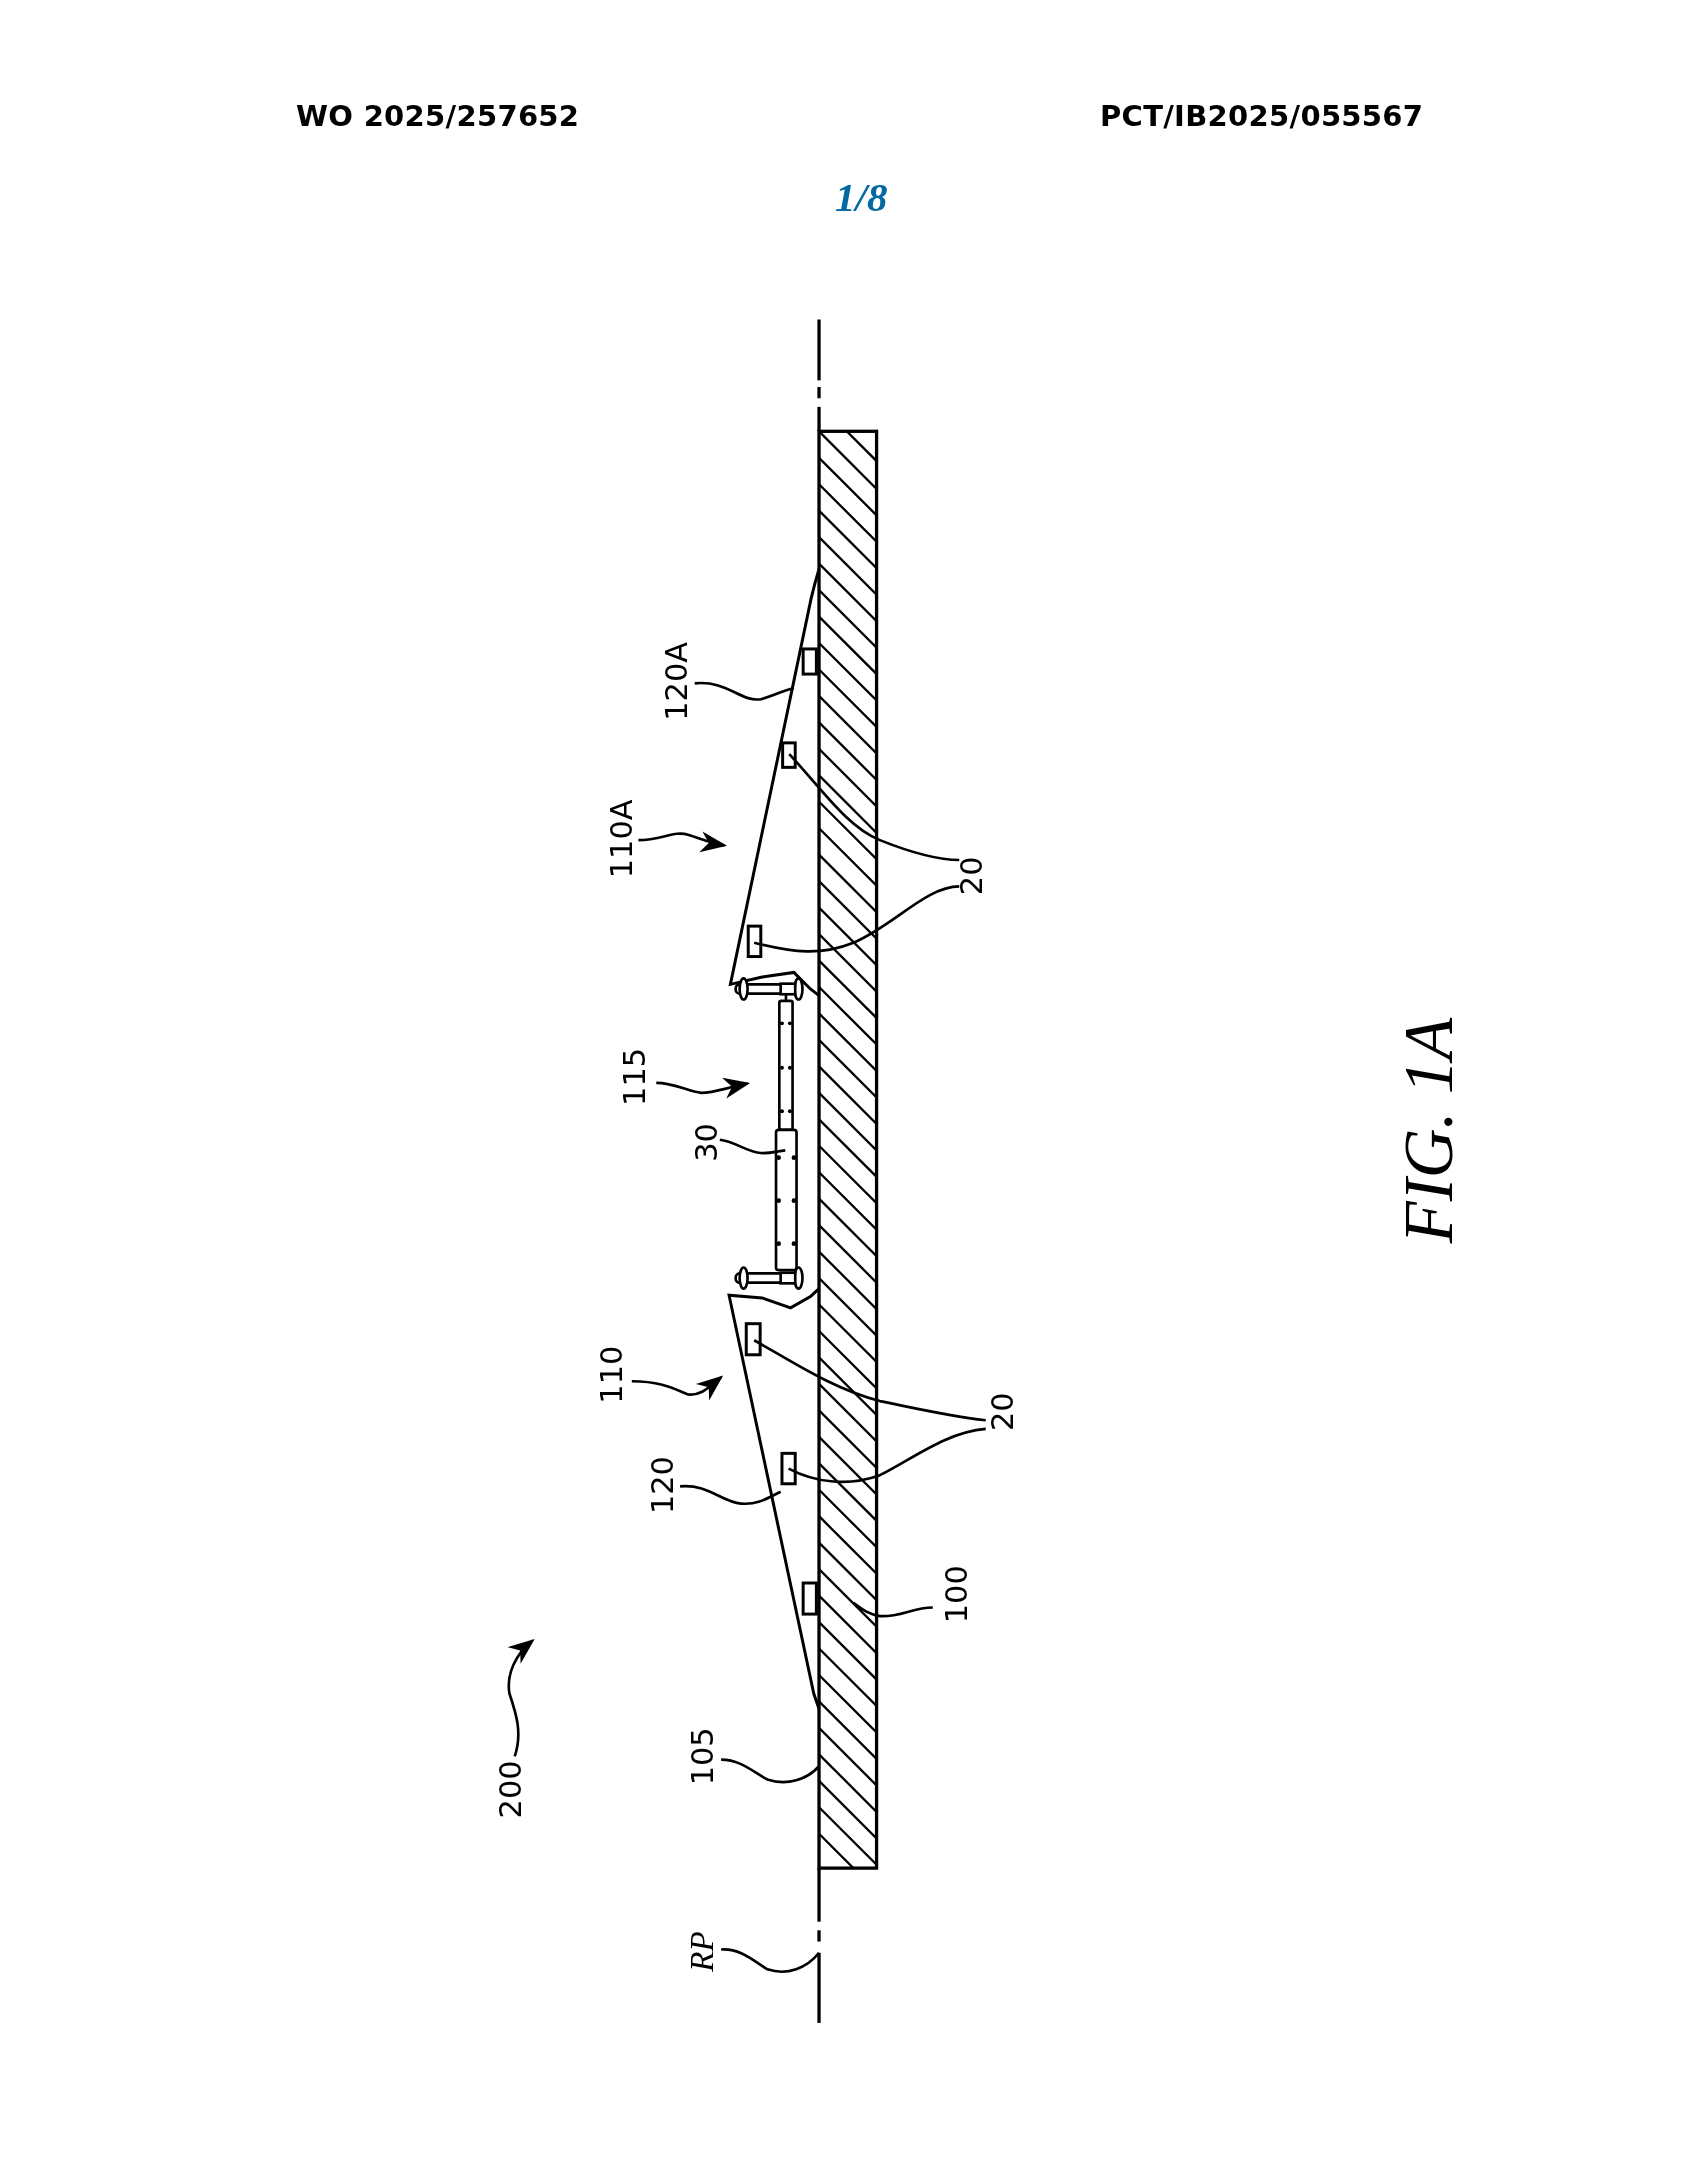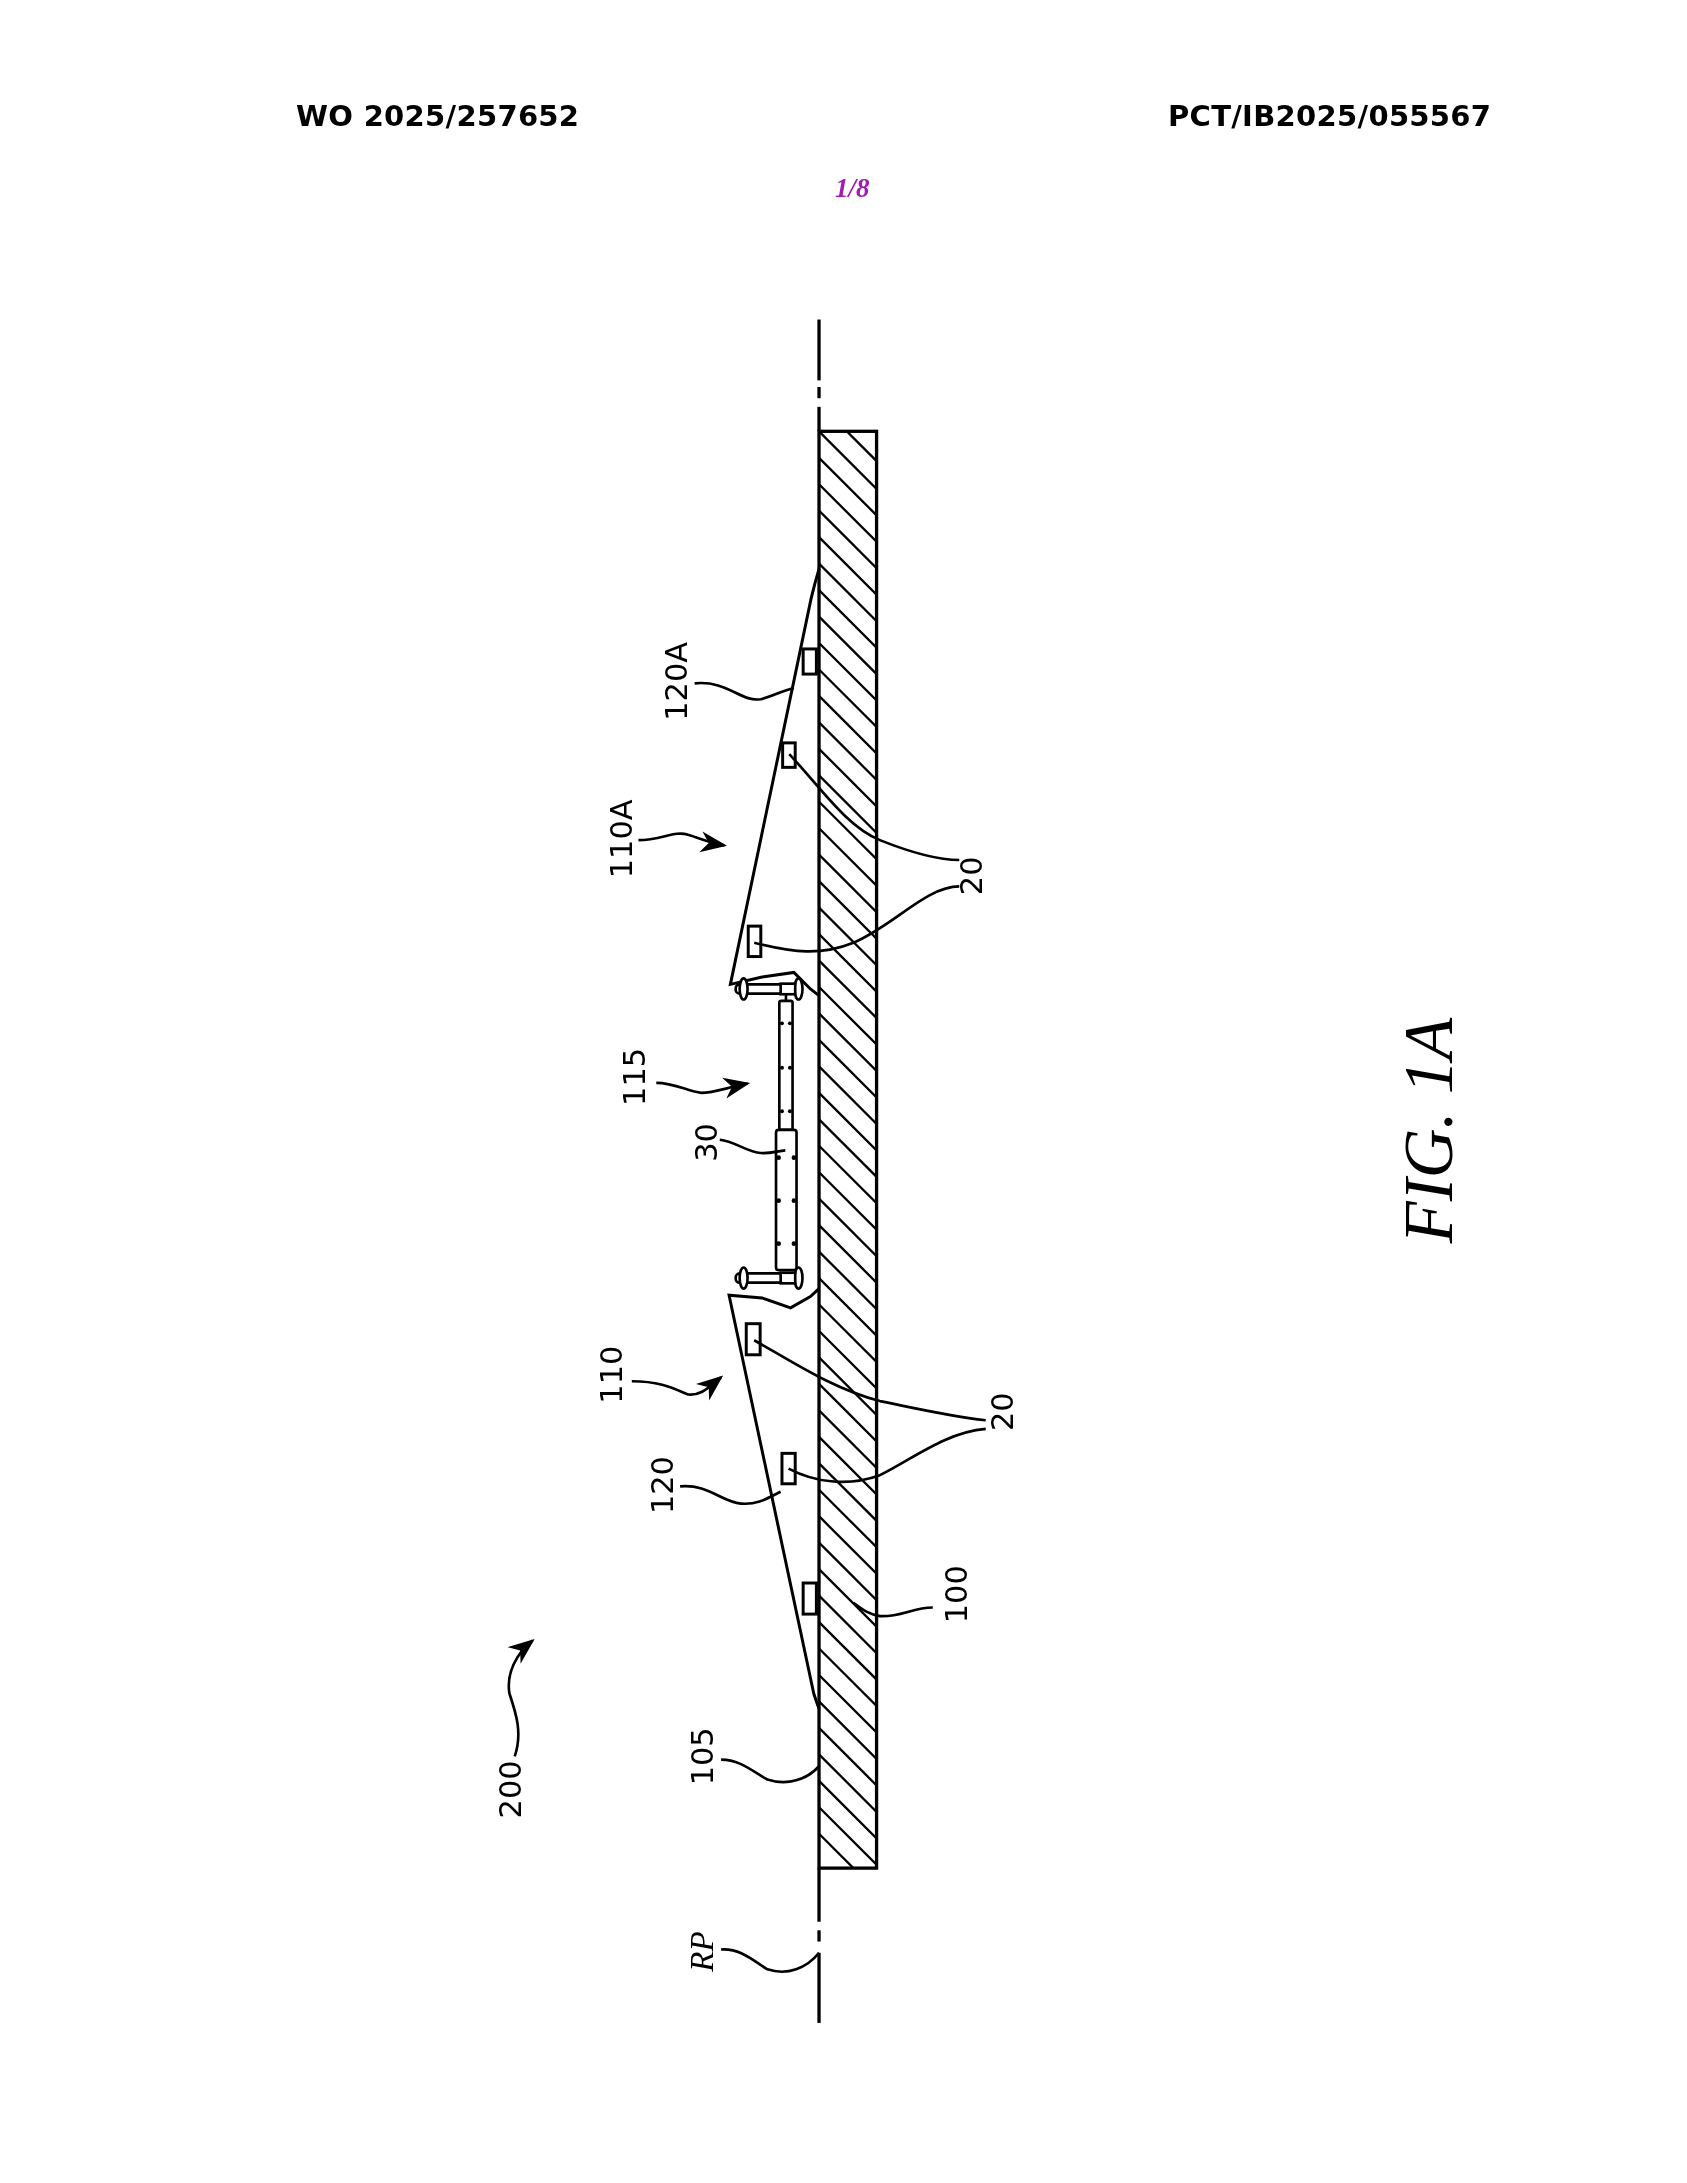--- a/index.html
+++ b/index.html
@@ -1,20 +1,20 @@
 <!DOCTYPE html>
 <html style="font-size:10.6px"><head>
 <meta charset="utf-8">
 <style>
   html, body { margin: 0; padding: 0; background: #ffffff; }
   body { width: 1687px; height: 2183px; position: relative; overflow: hidden; }
   .hdr { position: absolute; top: 99px; font-family: "DejaVu Sans", sans-serif; font-weight: bold; font-size: 29px; color: #000; letter-spacing: 0.3px; text-align: right; }
   #hdr-left { left: 296px; }
-  #hdr-right { left: 1168px; }
-  #sheet { position: absolute; left: 835px; top: 173px; font-family: "Liberation Serif", serif; font-style: italic; font-weight: bold; font-size: 27px; color: #a21caf; }
+  #hdr-right { left: 1100px; }
+  #sheet { position: absolute; left: 835px; top: 173px; font-family: "Liberation Serif", serif; font-style: italic; font-weight: bold; font-size: 41px; color: #0369a1; }
   svg { position: absolute; left: 0; top: 0; }
   .lbl { font-family: "DejaVu Sans", sans-serif; font-size: 46px; fill: #000; }
   .lbl-i { font-family: "Liberation Serif", serif; font-style: italic; font-size: 50px; fill: #000; }
   .fig { font-family: "Liberation Serif", serif; font-style: italic; font-size: 104px; fill: #000; }
 </style>
 </head>
 <body>
 
 <div class="hdr" id="hdr-left">WO 2025/257652</div>
 <div class="hdr" id="hdr-right">PCT/IB2025/055567</div>

